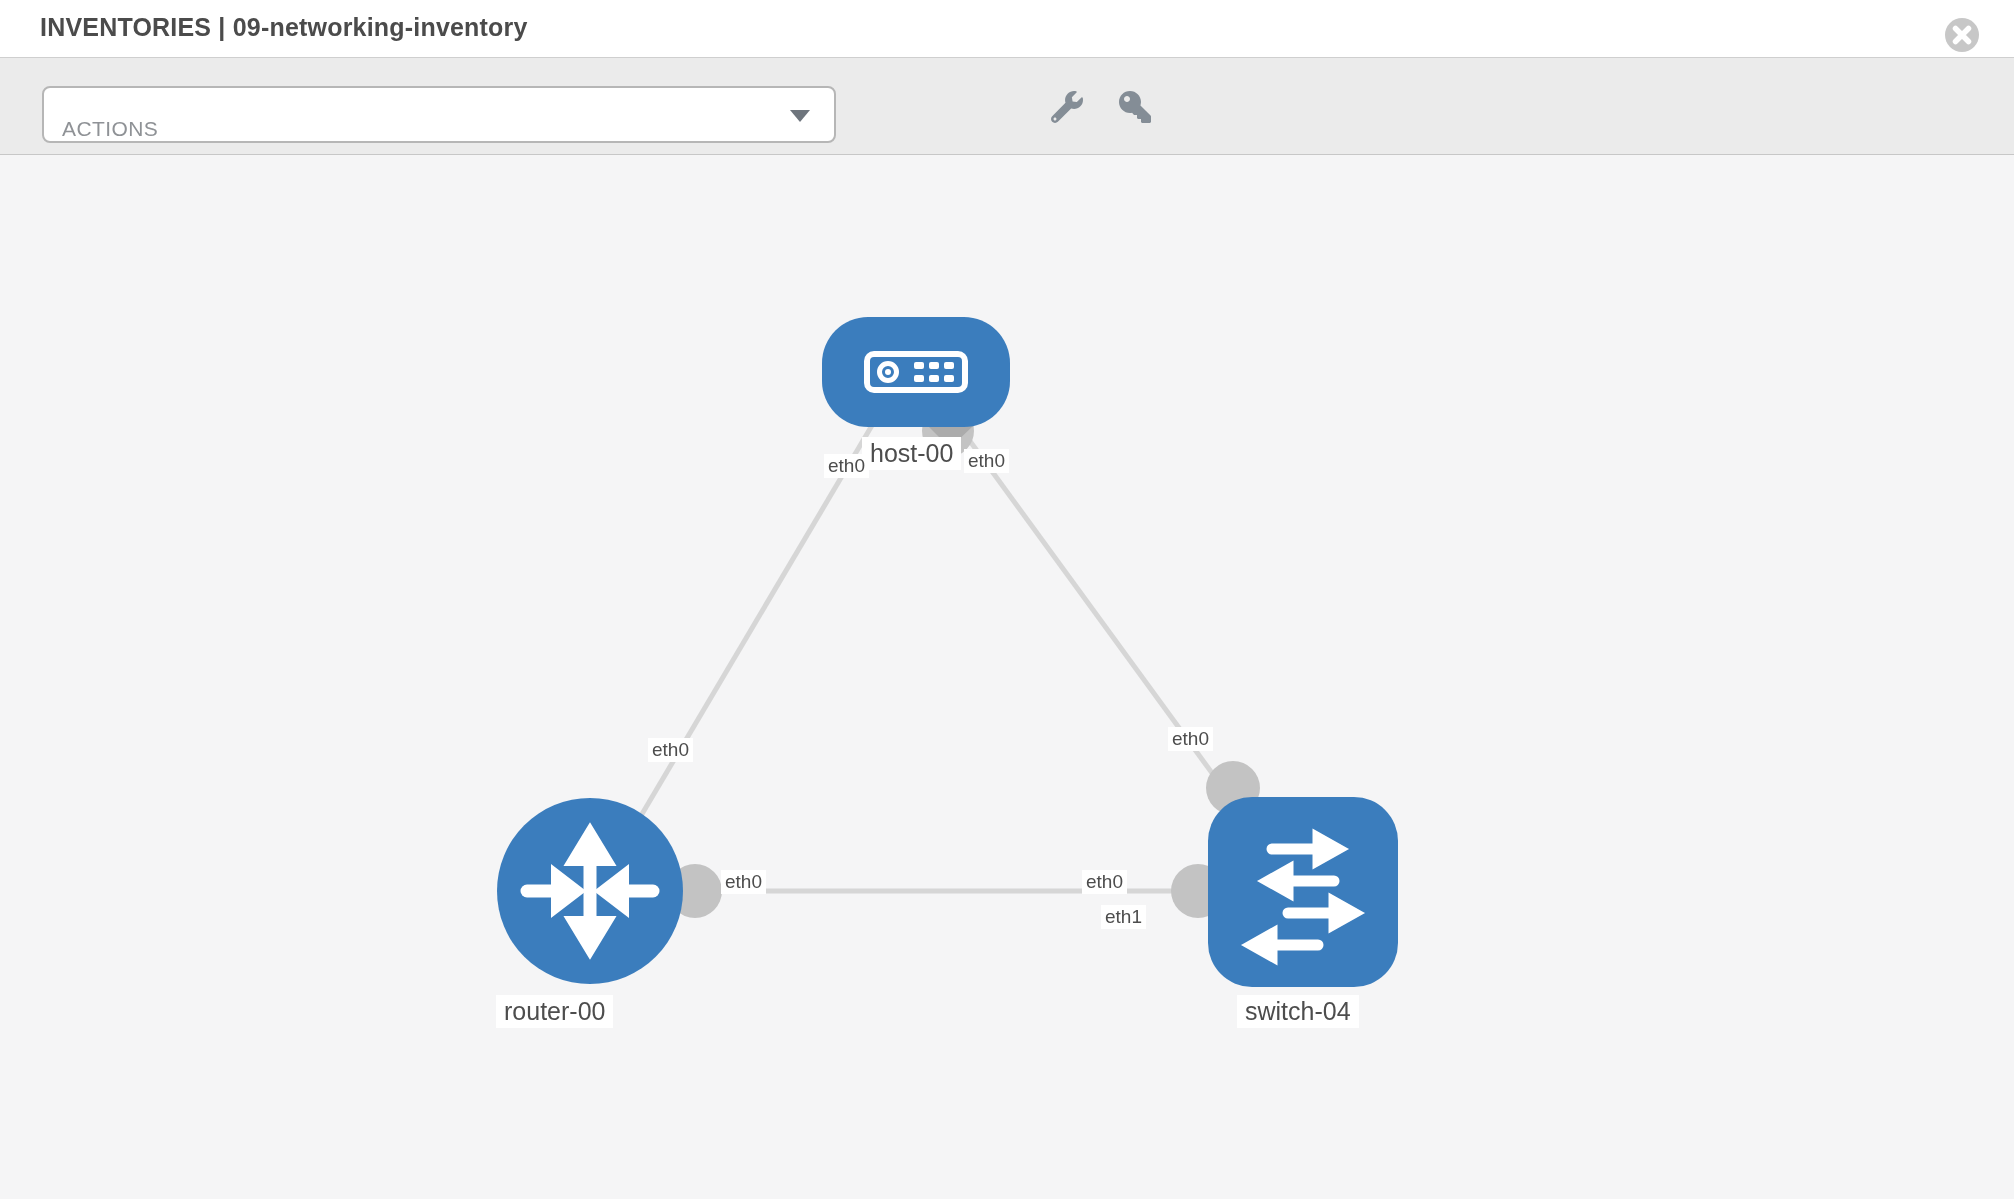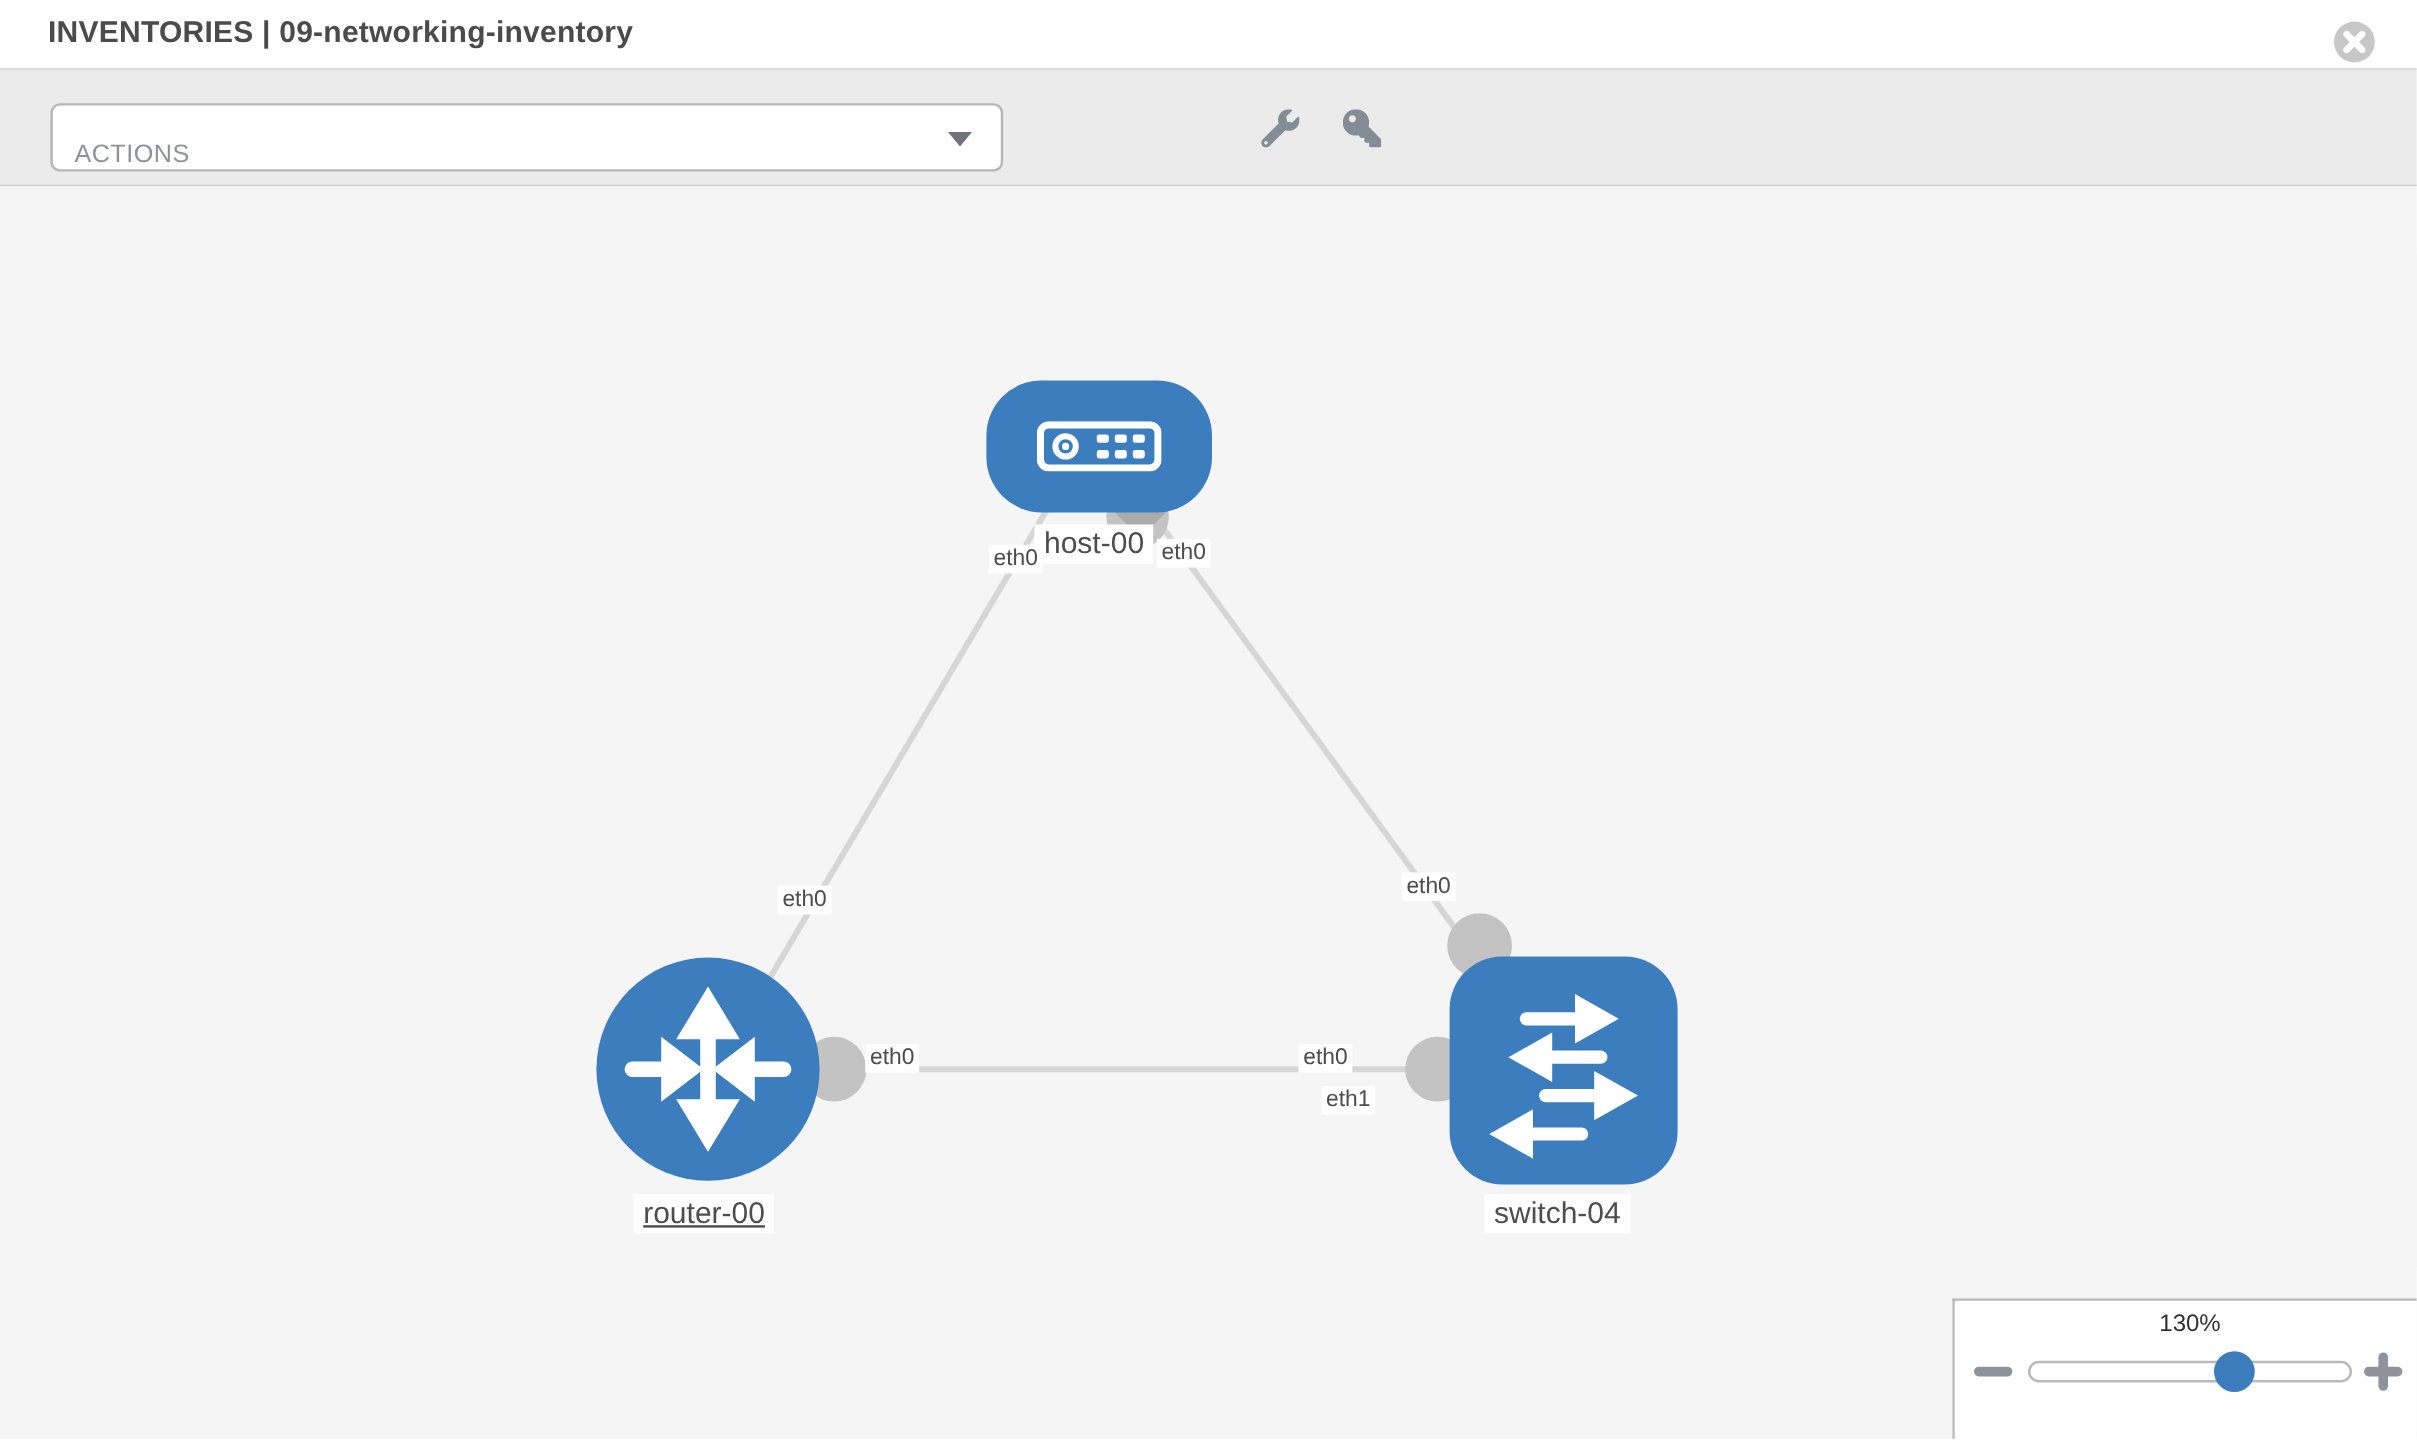--- a/index.html
+++ b/index.html
@@ -33,21 +33,21 @@
 
   .node { position:absolute; background:#3b7dbd; display:flex; align-items:center;
     justify-content:center; cursor:pointer; }
   .node.host   { left:822px; top:162px; width:188px; height:110px; border-radius:46px; }
   .node.router { left:497px; top:643px; width:186px; height:186px; border-radius:50%; }
   .node.switch { left:1208px; top:642px; width:190px; height:190px; border-radius:44px; }
 
   .nlabel { position:absolute; background:#fff; color:#4d4d4d; font-size:25px;
     padding:2px 8px; white-space:nowrap; }
   .nlabel.host   { left:862px; top:282px; }
-  .nlabel.router { left:528px; top:840px;text-decoration:underline; }
+  .nlabel.router { left:496px; top:840px; }
   .nlabel.switch { left:1237px; top:840px; }
 
   .elabel { position:absolute; background:#fff; color:#4d4d4d; font-size:19px;
     padding:1px 4px; white-space:nowrap; }
   .elabel.e-host-l   { left:824px; top:299px; }
   .elabel.e-host-r   { left:964px; top:294px; }
   .elabel.e-router-t { left:648px; top:583px; }
   .elabel.e-switch-t { left:1168px; top:572px; }
   .elabel.e-router-r { left:721px; top:715px; }
   .elabel.e-switch-l-under { left:1082px; top:715px; }
@@ -164,23 +164,14 @@
   <div class="nlabel switch">switch-04</div>
 
   <div class="elabel e-host-l">eth0</div>
   <div class="elabel e-host-r">eth0</div>
   <div class="elabel e-router-t">eth0</div>
   <div class="elabel e-switch-t">eth0</div>
   <div class="elabel e-router-r">eth0</div>
   <div class="elabel e-switch-l-under">eth0</div>
   <div class="elabel e-switch-l-over">eth1</div>
 
-  <div class="zoom-panel">
-    <div class="zoom-level">130%</div>
-    <div class="zoom-minus"></div>
-    <div class="zoom-track"></div>
-    <div class="zoom-thumb"></div>
-    <div class="zoom-plus-h"></div>
-    <div class="zoom-plus-v"></div>
-    <div class="zoom-plus"></div>
-  </div>
 
 </div>
 
 </body></html>

